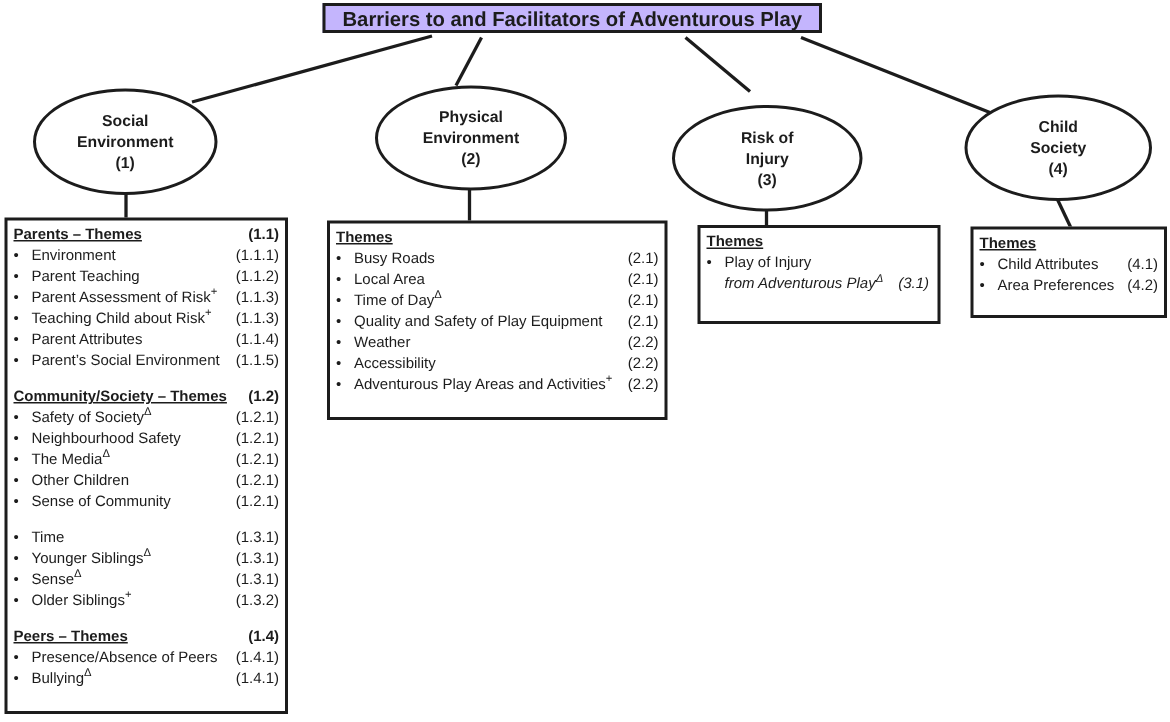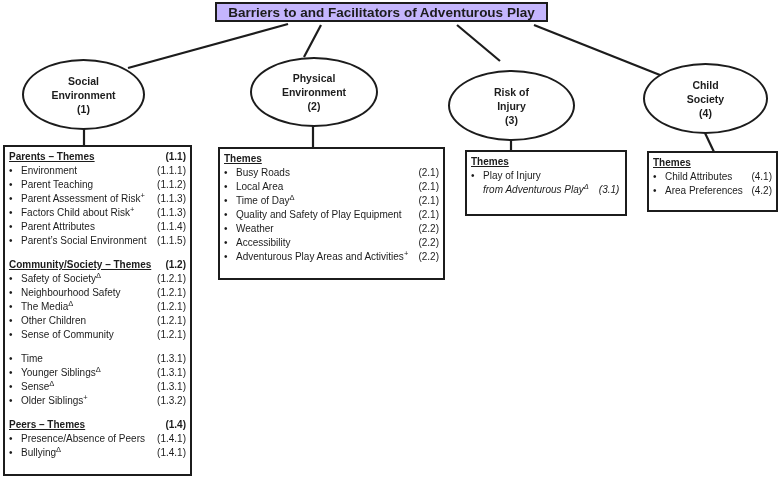--- a/index.html
+++ b/index.html
@@ -118,21 +118,21 @@
         </div>
 
         <div class="row">
           <span class="bullet">•</span>
           <span class="lbl"><span>Parent Assessment of Risk</span><sup>+</sup></span>
           <span class="num">(1.1.3)</span>
         </div>
 
         <div class="row">
           <span class="bullet">•</span>
-          <span class="lbl"><span>Factors Child about Risk</span><sup>+</sup></span>
+          <span class="lbl"><span>Teaching Child about Risk</span><sup>+</sup></span>
           <span class="num">(1.1.3)</span>
         </div>
 
         <div class="row">
           <span class="bullet">•</span>
           <span class="lbl"><span>Parent Attributes</span><sup></sup></span>
           <span class="num">(1.1.4)</span>
         </div>
 
         <div class="row">

